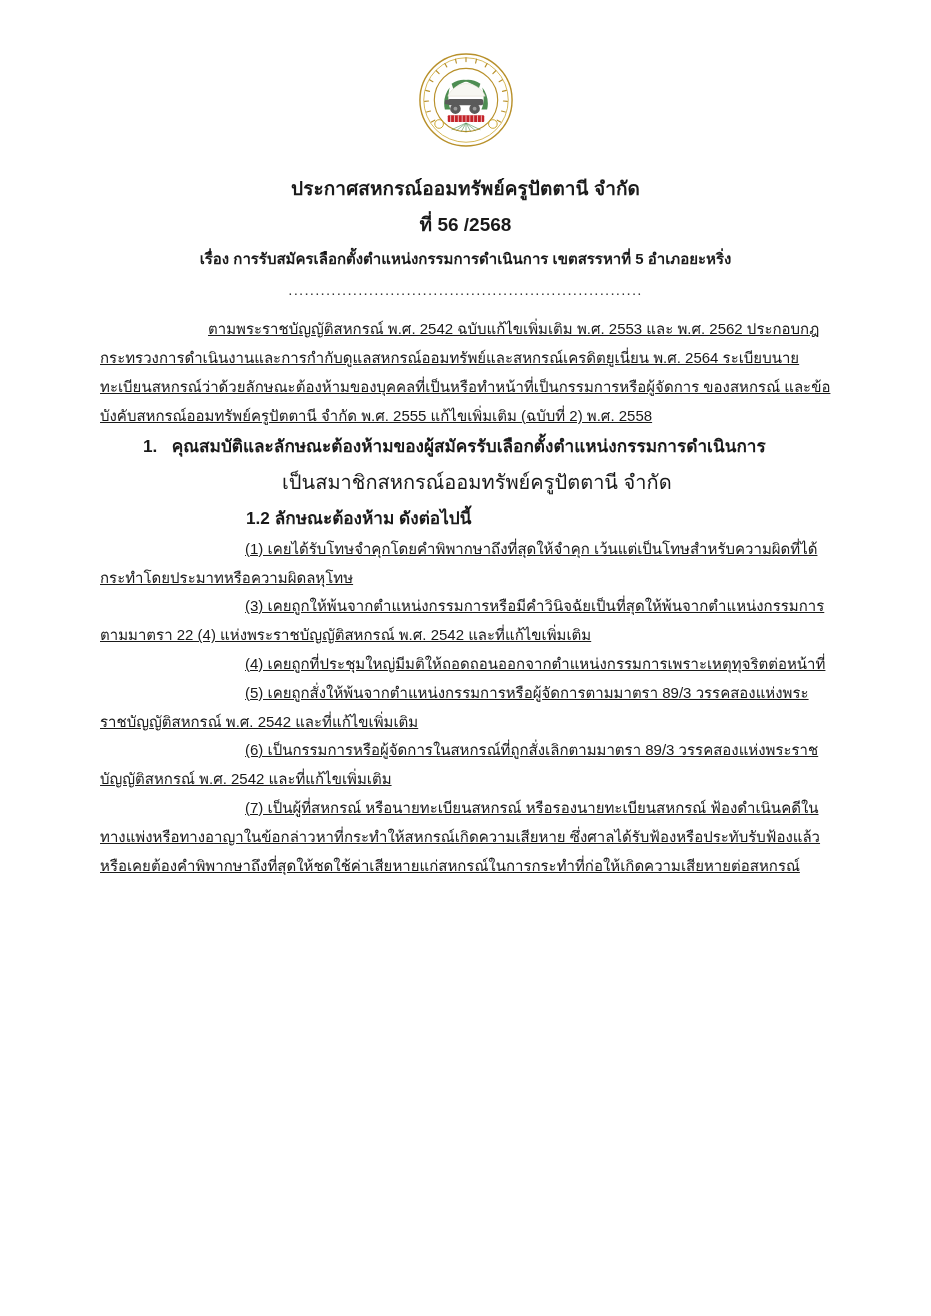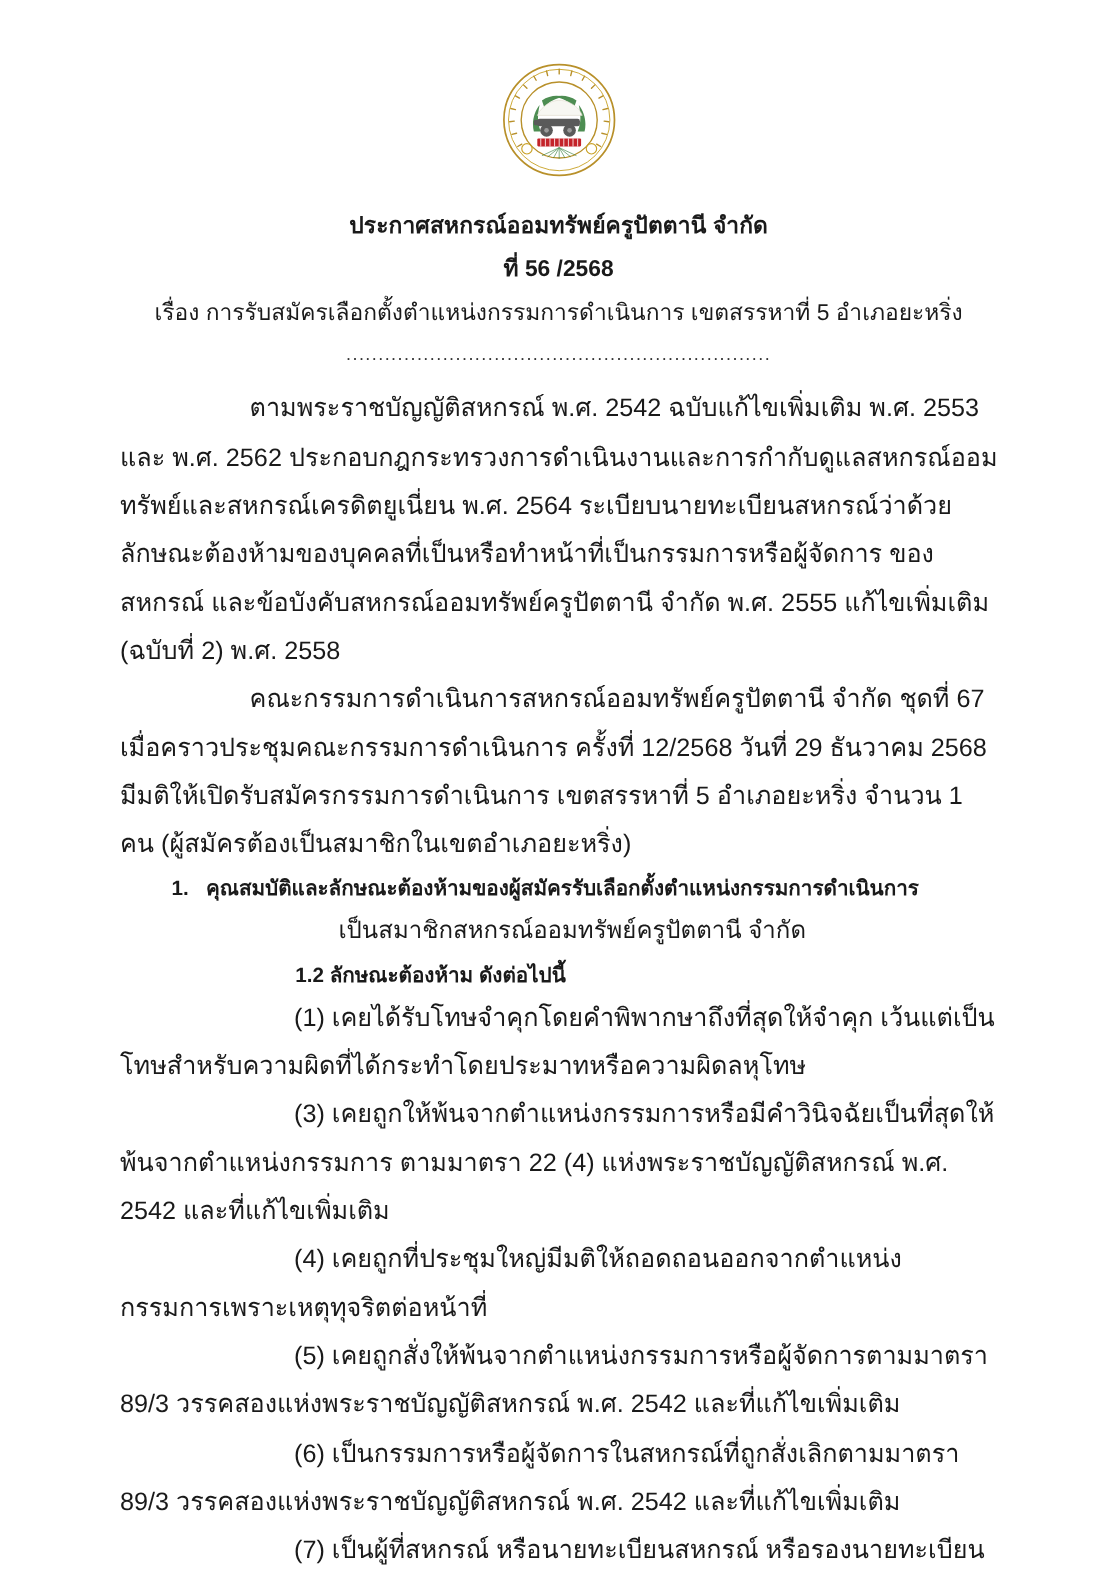--- a/index.html
+++ b/index.html
@@ -49,47 +49,48 @@
   }
   .doc-number {
     text-align: center;
     font-size: 19px;
     font-weight: bold;
     margin-top: 7px;
     line-height: 1.55;
   }
   .doc-subject {
     text-align: center;
-    font-size: 19px;
-    font-weight: normal;
+    font-size: 15px;
+    font-weight: bold;
     margin-top: 7px;
     line-height: 1.55;
   }
   .divider-dots {
     text-align: center;
     font-size: 15px;
     color: #333;
     letter-spacing: 1.2px;
     margin-top: 12px;
     line-height: 1;
     white-space: nowrap;
     overflow: hidden;
   }
 
   
   .body-area {
     padding: 0 98px 0 100px;
     margin-top: 18px;
   }
   p.para {
-    font-size: 21px;
+    font-size: 15px;
     line-height: 1.92;
     margin: 0;
     text-align: left;
     text-indent: 0;
+    text-decoration: underline;
   }
   p.para.indent-first {
     text-indent: 108px;
   }
   p.para.indent-item {
     text-indent: 145px;
   }
 
   
   .section-head {
@@ -195,21 +196,20 @@
   </div>
 
   <div class="doc-title">ประกาศสหกรณ์ออมทรัพย์ครูปัตตานี จำกัด</div>
   <div class="doc-number">ที่  56 /2568</div>
   <div class="doc-subject">เรื่อง  การรับสมัครเลือกตั้งตำแหน่งกรรมการดำเนินการ เขตสรรหาที่ 5 อำเภอยะหริ่ง</div>
   <div class="divider-dots">..................................................................</div>
 
   <div class="body-area">
 
     <p class="para indent-first">ตามพระราชบัญญัติสหกรณ์ พ.ศ. 2542  ฉบับแก้ไขเพิ่มเติม พ.ศ. 2553 และ พ.ศ.  2562 ประกอบกฎกระทรวงการดำเนินงานและการกำกับดูแลสหกรณ์ออมทรัพย์และสหกรณ์เครดิตยูเนี่ยน พ.ศ. 2564 ระเบียบนายทะเบียนสหกรณ์ว่าด้วยลักษณะต้องห้ามของบุคคลที่เป็นหรือทำหน้าที่เป็นกรรมการหรือผู้จัดการ ของสหกรณ์ และข้อบังคับสหกรณ์ออมทรัพย์ครูปัตตานี จำกัด พ.ศ. 2555 แก้ไขเพิ่มเติม (ฉบับที่ 2) พ.ศ. 2558</p>
-    <p class="para indent-first">คณะกรรมการดำเนินการสหกรณ์ออมทรัพย์ครูปัตตานี จำกัด  ชุดที่ 67  เมื่อคราวประชุมคณะกรรมการดำเนินการ ครั้งที่ 12/2568 วันที่  29  ธันวาคม  2568  มีมติให้เปิดรับสมัครกรรมการดำเนินการ เขตสรรหาที่ 5 อำเภอยะหริ่ง  จำนวน 1 คน  (ผู้สมัครต้องเป็นสมาชิกในเขตอำเภอยะหริ่ง)</p>
 
     <p class="section-head">
       <span>1.</span>
       &nbsp;&nbsp;<span>คุณสมบัติและลักษณะต้องห้ามของผู้สมัครรับเลือกตั้งตำแหน่งกรรมการดำเนินการ</span>
     </p>
 
     <p class="sub-body">เป็นสมาชิกสหกรณ์ออมทรัพย์ครูปัตตานี  จำกัด</p>
 
     <p class="sub-head">
       <span>1.2</span>

